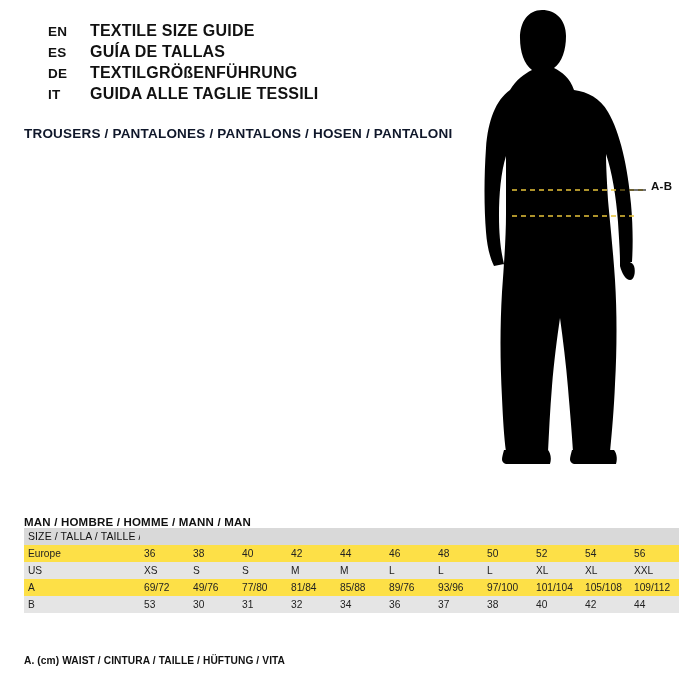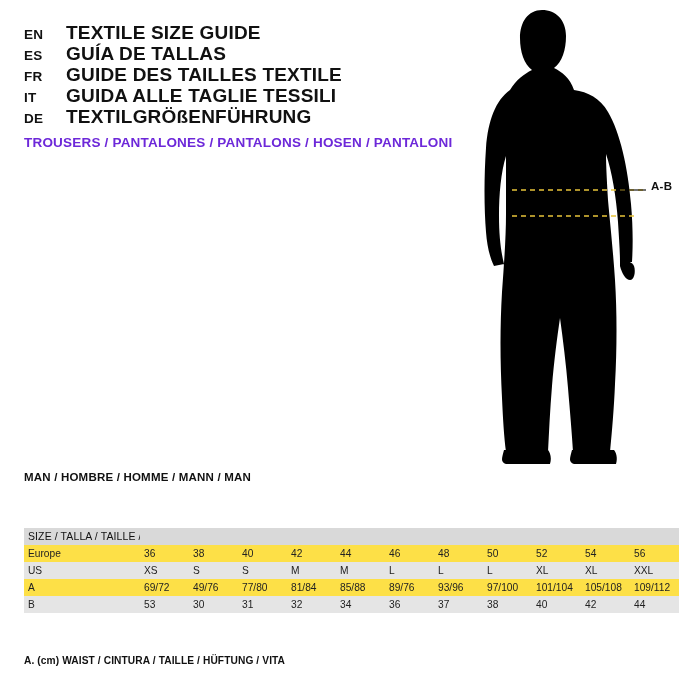--- a/index.html
+++ b/index.html
@@ -25,43 +25,44 @@
   .lang-block {
     position: absolute;
     left: 24px;
     top: 22px;
     width: 440px;
   }
   .lang-row {
     display: flex;
     align-items: baseline;
     height: 21px;
+    margin-left: 24px;
   }
   .lang-code {
     width: 42px;
     font-size: 13.5px;
     font-weight: bold;
     letter-spacing: 0.2px;
     color: #111;
   }
   .lang-title {
-    font-size: 19px;
+    font-size: 16px;
     font-weight: bold;
     letter-spacing: 0.2px;
     color: #111;
     white-space: nowrap;
   }
   .garment-line {
     position: absolute;
     left: 24px;
-    top: 135px;
+    top: 126px;
     font-size: 13.5px;
     font-weight: bold;
     letter-spacing: 0.2px;
-    color: #6d28d9;
+    color: #0f172a;
     white-space: nowrap;
   }
 
   
   .figure-wrap {
     position: absolute;
     left: 470px;
     top: 8px;
     width: 220px;
     height: 460px;
@@ -75,21 +76,21 @@
     font-size: 11.5px;
     font-weight: bold;
     color: #111;
     letter-spacing: 0.3px;
   }
 
   
   .man-line {
     position: absolute;
     left: 24px;
-    top: 471px;
+    top: 516px;
     font-size: 11.5px;
     font-weight: bold;
     letter-spacing: 0.2px;
     color: #111;
     white-space: nowrap;
   }
   .table-zone {
     position: absolute;
     left: 24px;
     top: 528px;
@@ -145,30 +146,26 @@
   <div class="lang-block">
     <div class="lang-row">
       <div class="lang-code">EN</div>
       <div class="lang-title">TEXTILE SIZE GUIDE</div>
     </div>
     <div class="lang-row">
       <div class="lang-code">ES</div>
       <div class="lang-title">GUÍA DE TALLAS</div>
     </div>
     <div class="lang-row">
-      <div class="lang-code">FR</div>
-      <div class="lang-title">GUIDE DES TAILLES TEXTILE</div>
+      <div class="lang-code">DE</div>
+      <div class="lang-title">TEXTILGRÖßENFÜHRUNG</div>
     </div>
     <div class="lang-row">
       <div class="lang-code">IT</div>
       <div class="lang-title">GUIDA ALLE TAGLIE TESSILI</div>
-    </div>
-    <div class="lang-row">
-      <div class="lang-code">DE</div>
-      <div class="lang-title">TEXTILGRÖßENFÜHRUNG</div>
     </div>
   </div>
 
   <div class="garment-line">TROUSERS / PANTALONES / PANTALONS / HOSEN / PANTALONI</div>
 
   <div class="figure-wrap">
     <svg width="220" height="460" viewBox="0 0 220 460">
 
       <path fill="#000000" d="M72 2 C58 2 50 14 50 30 C50 44 54 56 62 62 C54 66 46 72 40 82 L104 82 C100 70 92 64 84 60 C92 54 96 42 96 28 C96 12 86 2 72 2 Z"></path>
 

